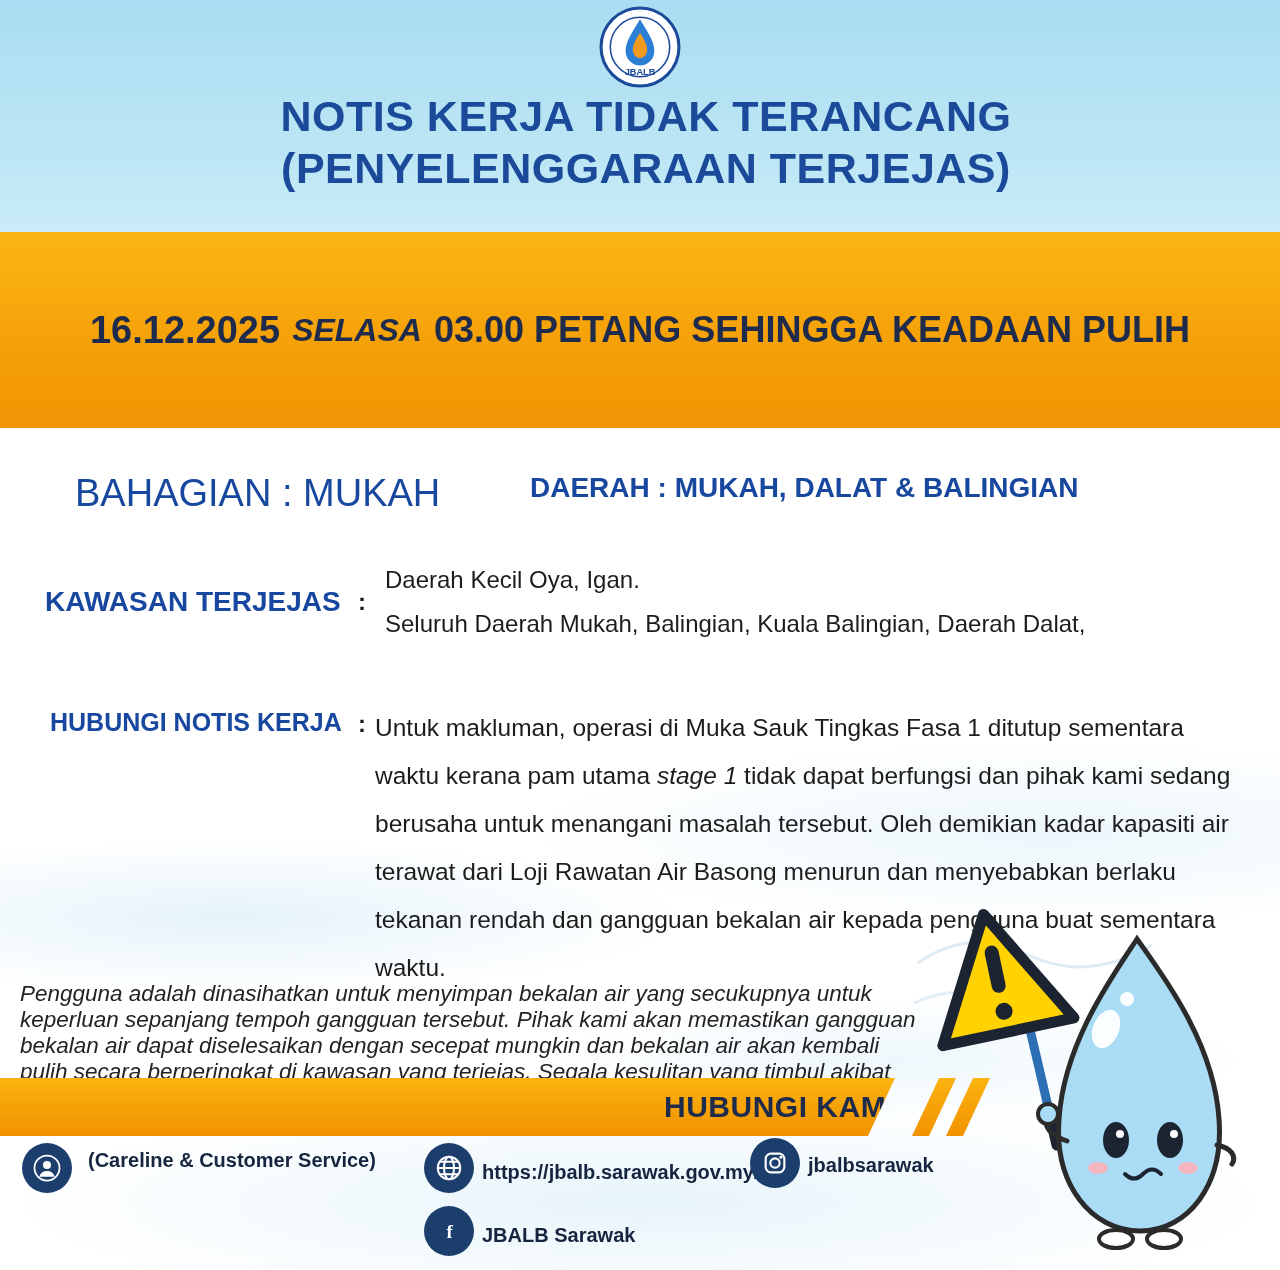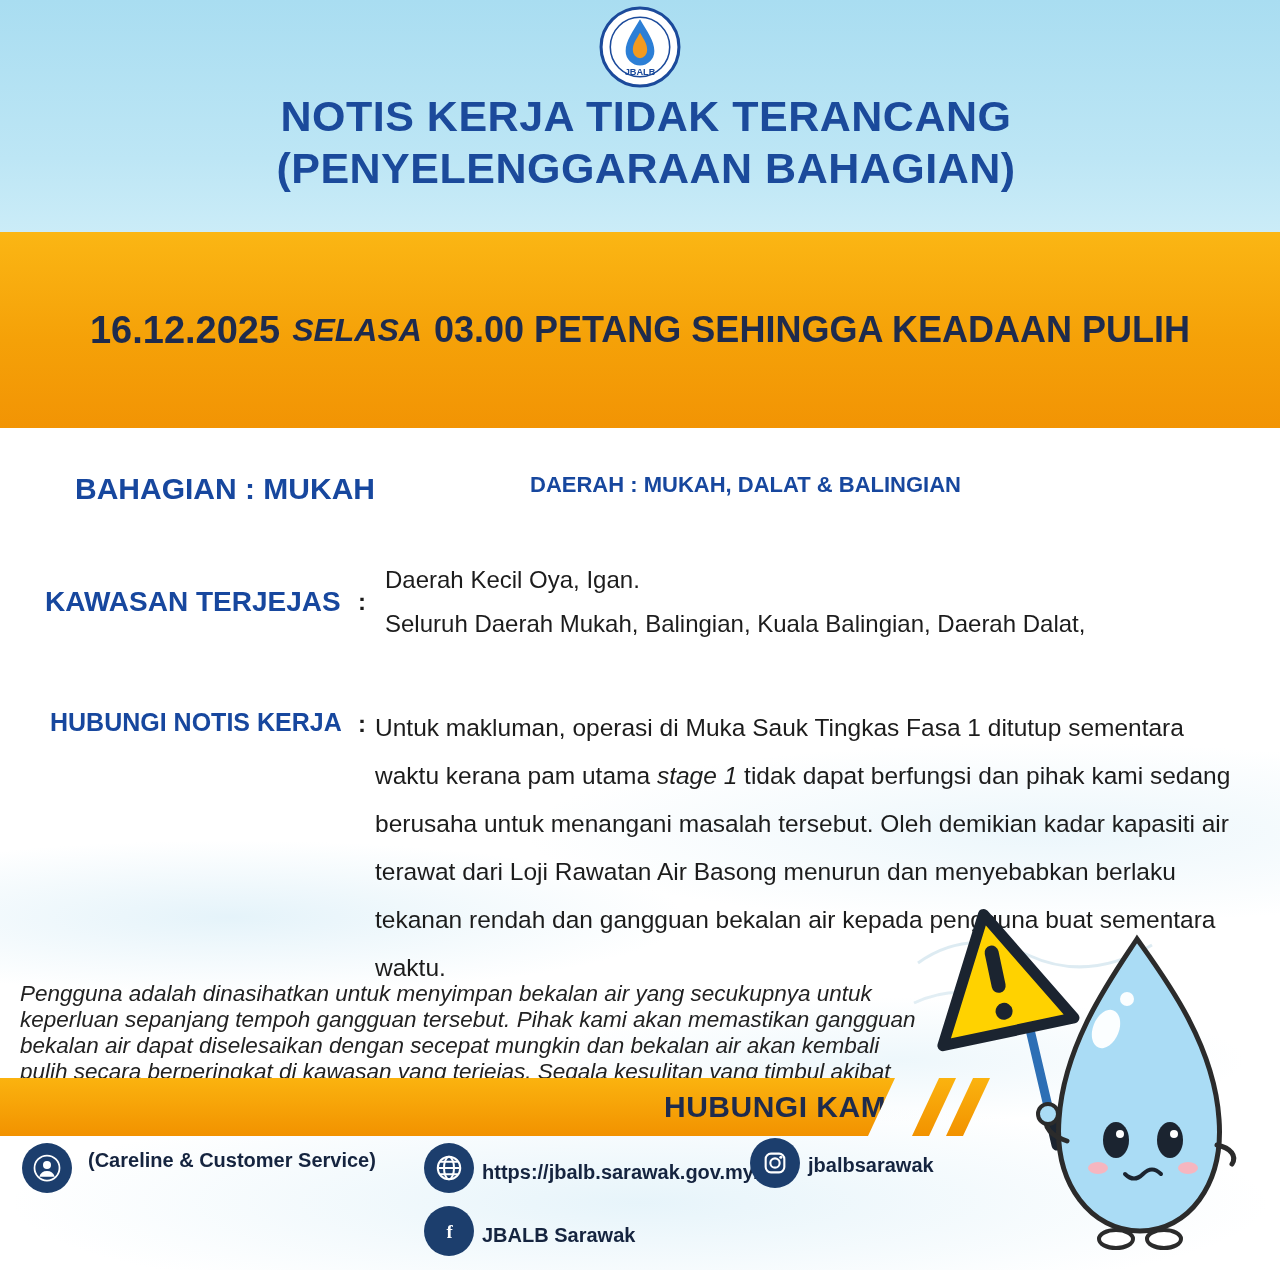--- a/index.html
+++ b/index.html
@@ -48,25 +48,25 @@
     display: flex; flex-direction: row; justify-content: center; align-items: center;
     gap: 12px; font-weight: 800; text-align: center;
   }
   .schedule .date { font-size: 38px; }
   .schedule .day  { font-size: 32px; font-style: italic; }
   .schedule .time { font-size: 36px; }
 
   
   .region-bahagian {
     position: absolute; left: 75px; top: 472px;
-    color: #17479e; font-size: 30px; font-weight: 700;
+    color: #17479e; font-size: 38px; font-weight: 400;
   }
   .region-daerah {
     position: absolute; left: 530px; top: 472px;
-    color: #17479e; font-size: 22px; font-weight: 800;
+    color: #17479e; font-size: 28px; font-weight: 800;
   }
 
   
   .kawasan-label {
     position: absolute; left: 45px; top: 586px;
     color: #17479e; font-size: 28px; font-weight: 800;
   }
   .kawasan-colon {
     position: absolute; left: 358px; top: 588px;
     color: #1c1c1c; font-size: 24px; font-weight: 700;
@@ -143,21 +143,21 @@
   <header class="header">
     <div class="logo-wrap">
       <svg viewBox="0 0 80 80" width="82" height="82">
         <circle cx="40" cy="40" r="38" fill="#ffffff" stroke="#1b4a9b" stroke-width="3"></circle>
         <circle cx="40" cy="40" r="29" fill="#ffffff" stroke="#1b4a9b" stroke-width="1.5"></circle>
         <path d="M40 13 C 33 25, 26 34, 26 44 a14 14 0 0 0 28 0 C 54 34, 47 25, 40 13 Z" fill="#2c7fd6"></path>
         <path d="M40 26 C 36 33, 33 37, 33 43 a7 8 0 0 0 14 0 C 47 37, 44 33, 40 26 Z" fill="#f29a1f"></path>
         <text x="40" y="67" text-anchor="middle" font-size="9" font-weight="bold" fill="#1b4a9b">JBALB</text>
       </svg>
     </div>
-    <h1 class="title"><span>NOTIS KERJA TIDAK TERANCANG</span><br><span>(PENYELENGGARAAN BAHAGIAN)</span></h1>
+    <h1 class="title"><span>NOTIS KERJA TIDAK TERANCANG</span><br><span>(PENYELENGGARAAN TERJEJAS)</span></h1>
   </header>
 
   <section class="schedule">
     <div class="date">16.12.2025</div>
     <div class="day">SELASA</div>
     <div class="time">03.00 PETANG SEHINGGA KEADAAN PULIH</div>
   </section>
 
   <div class="region-bahagian">BAHAGIAN : MUKAH</div>
   <div class="region-daerah">DAERAH : MUKAH, DALAT &amp; BALINGIAN</div>

